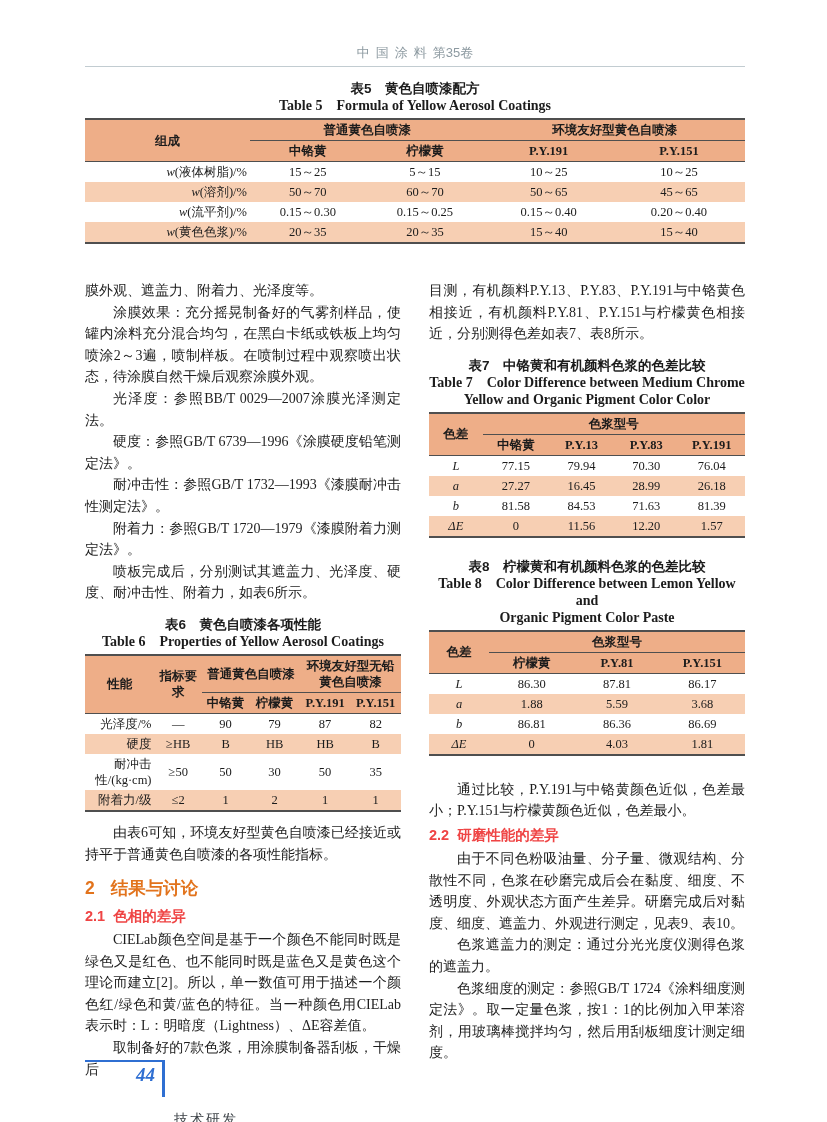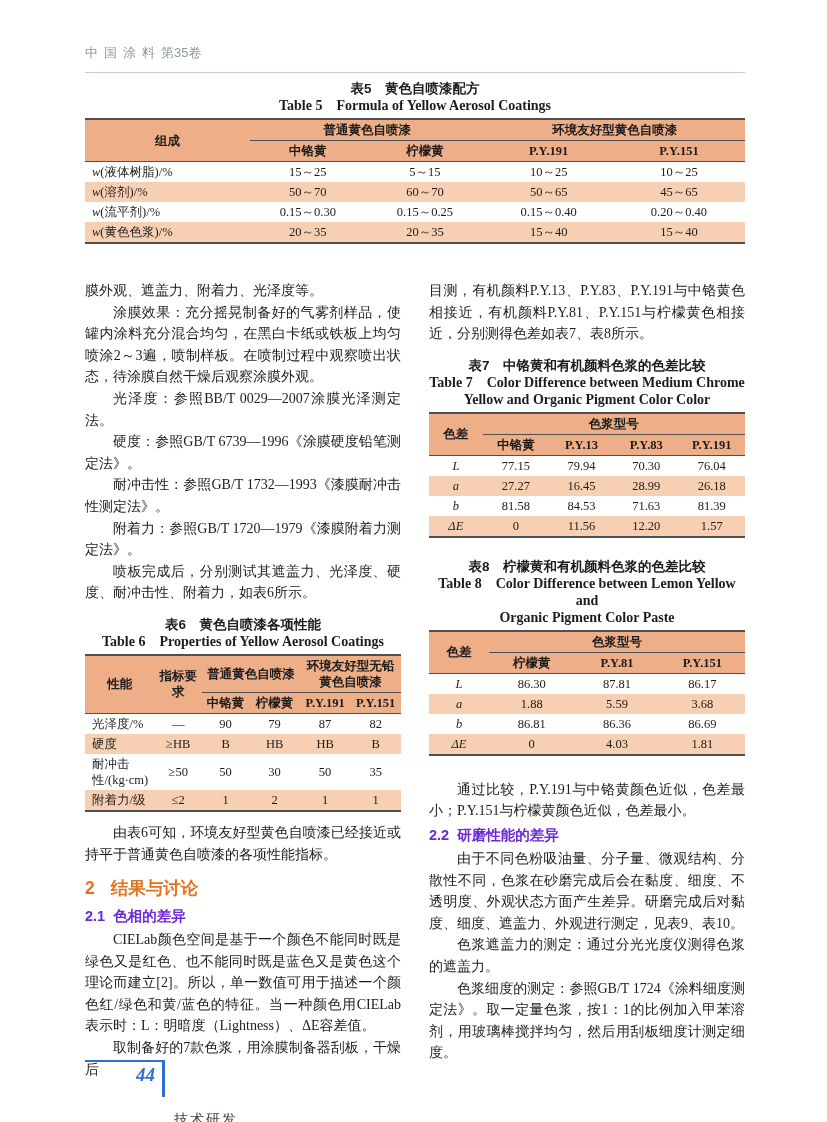--- a/index.html
+++ b/index.html
@@ -5,58 +5,58 @@
   * { margin:0; padding:0; box-sizing:border-box; }
   html,body { background:#ffffff; }
   .page {
     position:relative; width:827px; height:1122px; background:#ffffff;
     font-family:"Liberation Serif","DejaVu Serif",serif; color:#1c1c1c;
     overflow:hidden; margin:0 auto;
   }
   
   .runhead {
     position:absolute; left:85px; top:44px; width:660px;
-    display:flex; justify-content:flex-start; align-items:flex-end;
-    border-bottom:1px solid #c2ccd1; padding-bottom:10px;
+    display:flex; justify-content:center; align-items:flex-end;
+    border-bottom:1px solid #c2ccd1; padding-bottom:4px;
     color:#8d9aa1; font-size:13px; font-family:"Liberation Sans",sans-serif;
   }
   .runhead .journal { letter-spacing:6px; }
   
   .main { position:absolute; left:85px; top:80px; width:660px; }
   .caption { text-align:center; font-weight:bold; }
   .caption .zh { font-size:13.5px; line-height:17px; font-family:"Liberation Sans",sans-serif; }
   .caption .en { font-size:14px; line-height:17px; font-family:"Liberation Serif",serif; }
   
   table.tbl {
     width:100%; border-collapse:collapse; table-layout:fixed;
     border-top:2px solid #4f4f4f; border-bottom:2px solid #4f4f4f;
     font-size:12.5px; margin-top:4px;
   }
   table.tbl th, table.tbl td { text-align:center; vertical-align:middle; padding:2px 3px; line-height:16px; }
   table.tbl thead th { background:#eeae88; font-weight:bold; }
   table.tbl thead .group { border-bottom:1px solid #4f4f4f; }
   table.tbl thead .hdr-b { border-bottom:1.5px solid #4f4f4f; }
   table.tbl tbody tr { height:19px; }
   table.tbl tbody tr:nth-child(even) { background:#f7cfb3; }
-  table.tbl td.lbl { text-align:left; padding-left:7px; }
+  table.tbl td.lbl { text-align:right; padding-left:7px; }
   .it { font-style:italic; font-family:"Liberation Serif",serif; }
   
   .cols { display:flex; gap:28px; margin-top:36px; }
   .col { width:324px; font-size:14px; line-height:21.6px; text-align:justify; }
   .col p { margin:0; }
   .col p.ind { text-indent:2em; }
   .col .caption { margin-top:12px; margin-bottom:2px; }
   .col table.tbl { margin-bottom:10px; }
   .h2 {
     color:#e2731c; font-weight:bold; font-size:17.5px;
     font-family:"Liberation Sans",sans-serif; margin:12px 0 7px 0; line-height:22px;
   }
   .h2 .num { margin-right:16px; }
   .h3 {
-    color:#6d28d9; font-weight:bold; font-size:14.5px;
+    color:#ef4444; font-weight:bold; font-size:14.5px;
     font-family:"Liberation Sans",sans-serif; margin:3px 0 3px 0; line-height:20px;
   }
   .h3 .num { margin-right:8px; }
   
   .footer { position:absolute; left:85px; top:1060px; display:flex; align-items:flex-start; }
   .footer-badge {
     border-top:2px solid #2f6fd2; border-right:3px solid #2f6fd2;
     padding:2px 7px 9px 3px; height:37px;
   }
   .footer-num {

